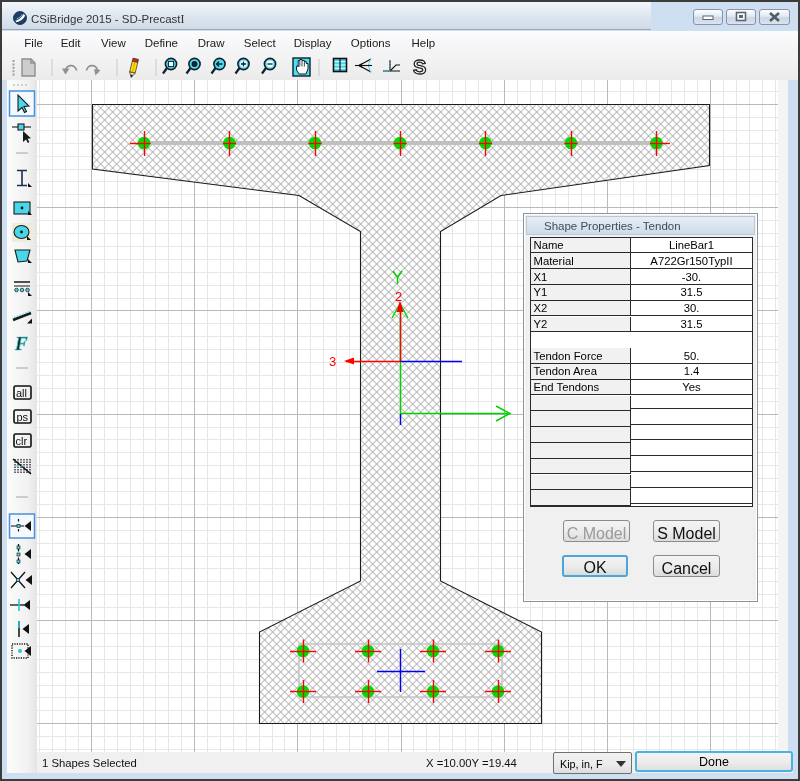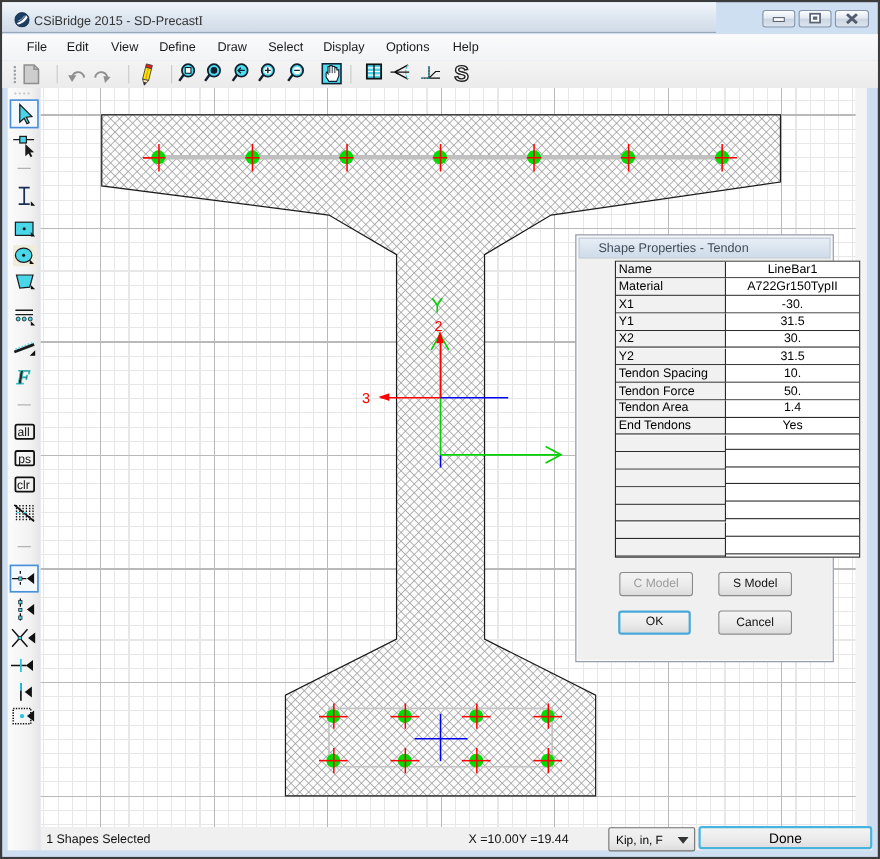--- a/index.html
+++ b/index.html
@@ -44,28 +44,28 @@
   #done { position:absolute; left:598px; top:-1px; width:158px; height:21px; border:2px solid #49b3e0;
     border-radius:3px; background:linear-gradient(#f4f4f4,#ebebeb 55%,#dfdfdf); font-size:12.5px;
     text-align:center; padding-top:2px; }
   
   #dialog { position:absolute; left:523px; top:213px; width:235px; height:389px;
     background:#f0f0f0; border:1px solid #8b95a2; box-shadow: inset 0 0 0 1px #fdfdfd; z-index:10; }
   #dlg-title { position:absolute; left:2px; top:2px; width:229px; height:19px;
     background:linear-gradient(#e7eef6,#cedbe9); border:1px solid #bac8d8;
     font-size:11.5px; color:#414c5a; padding:3px 0 0 17px; }
   #dlg-table { position:absolute; left:6px; top:22.5px; width:223px; height:270px;
-    border:1px solid #2a2a2a; background:#ffffff;margin-left:29px; }
+    border:1px solid #2a2a2a; background:#ffffff; }
   .trow { position:absolute; left:0; width:221px; height:15.8px; }
   .tlab { position:absolute; left:0; top:0; width:100px; height:15.8px; background:#f1f1f1;
     border-right:1px solid #2a2a2a; border-bottom:1px solid #2a2a2a; font-size:11.3px; padding:1.5px 0 0 2.5px; }
   .tval { position:absolute; left:100px; top:0; width:121px; height:15.8px; background:#fff;
     border-bottom:1px solid #2a2a2a; font-size:11.3px; text-align:center; padding-top:1.5px; }
   .dbtn { position:absolute; width:67px; height:22px; border:1px solid #8a8a8a; border-radius:3px;
-    background:linear-gradient(#f4f4f4,#ebebeb 55%,#dcdcdc); font-size:11px; text-align:center;
+    background:linear-gradient(#f4f4f4,#ebebeb 55%,#dcdcdc); font-size:16px; text-align:center;
     padding-top:4px; color:#111; }
 </style>
 </head>
 <body>
 <div id="frame"></div>
 <div id="titlebar">
   <svg id="title-ico" viewBox="0 0 15 15">
     <circle cx="7.5" cy="7.5" r="7" fill="#1c3f66" stroke="#0e2741" stroke-width="0.8"></circle>
     <path d="M2.5,10.5 C5.5,10 9.5,7 11.5,3 L13,5 C11,9 7,11.5 3.5,12 Z" fill="#ffffff"></path>
     <path d="M4,8.5 C6,8 8.5,6 10,3.5" stroke="#dfe9f3" stroke-width="0.7" fill="none"></path>
@@ -425,24 +425,20 @@
         <div class="tval">31.5</div>
       </div>
       <div class="trow" style="top:63.2px">
         <div class="tlab">X2</div>
         <div class="tval">30.</div>
       </div>
       <div class="trow" style="top:79px">
         <div class="tlab">Y2</div>
         <div class="tval">31.5</div>
       </div>
-      <div class="trow" style="top:94.80000000000001px">
-        <div class="tlab">Tendon Spacing</div>
-        <div class="tval">10.</div>
-      </div>
       <div class="trow" style="top:110.60000000000001px">
         <div class="tlab">Tendon Force</div>
         <div class="tval">50.</div>
       </div>
       <div class="trow" style="top:126.4px">
         <div class="tlab">Tendon Area</div>
         <div class="tval">1.4</div>
       </div>
       <div class="trow" style="top:142.20000000000002px">
         <div class="tlab">End Tendons</div>

